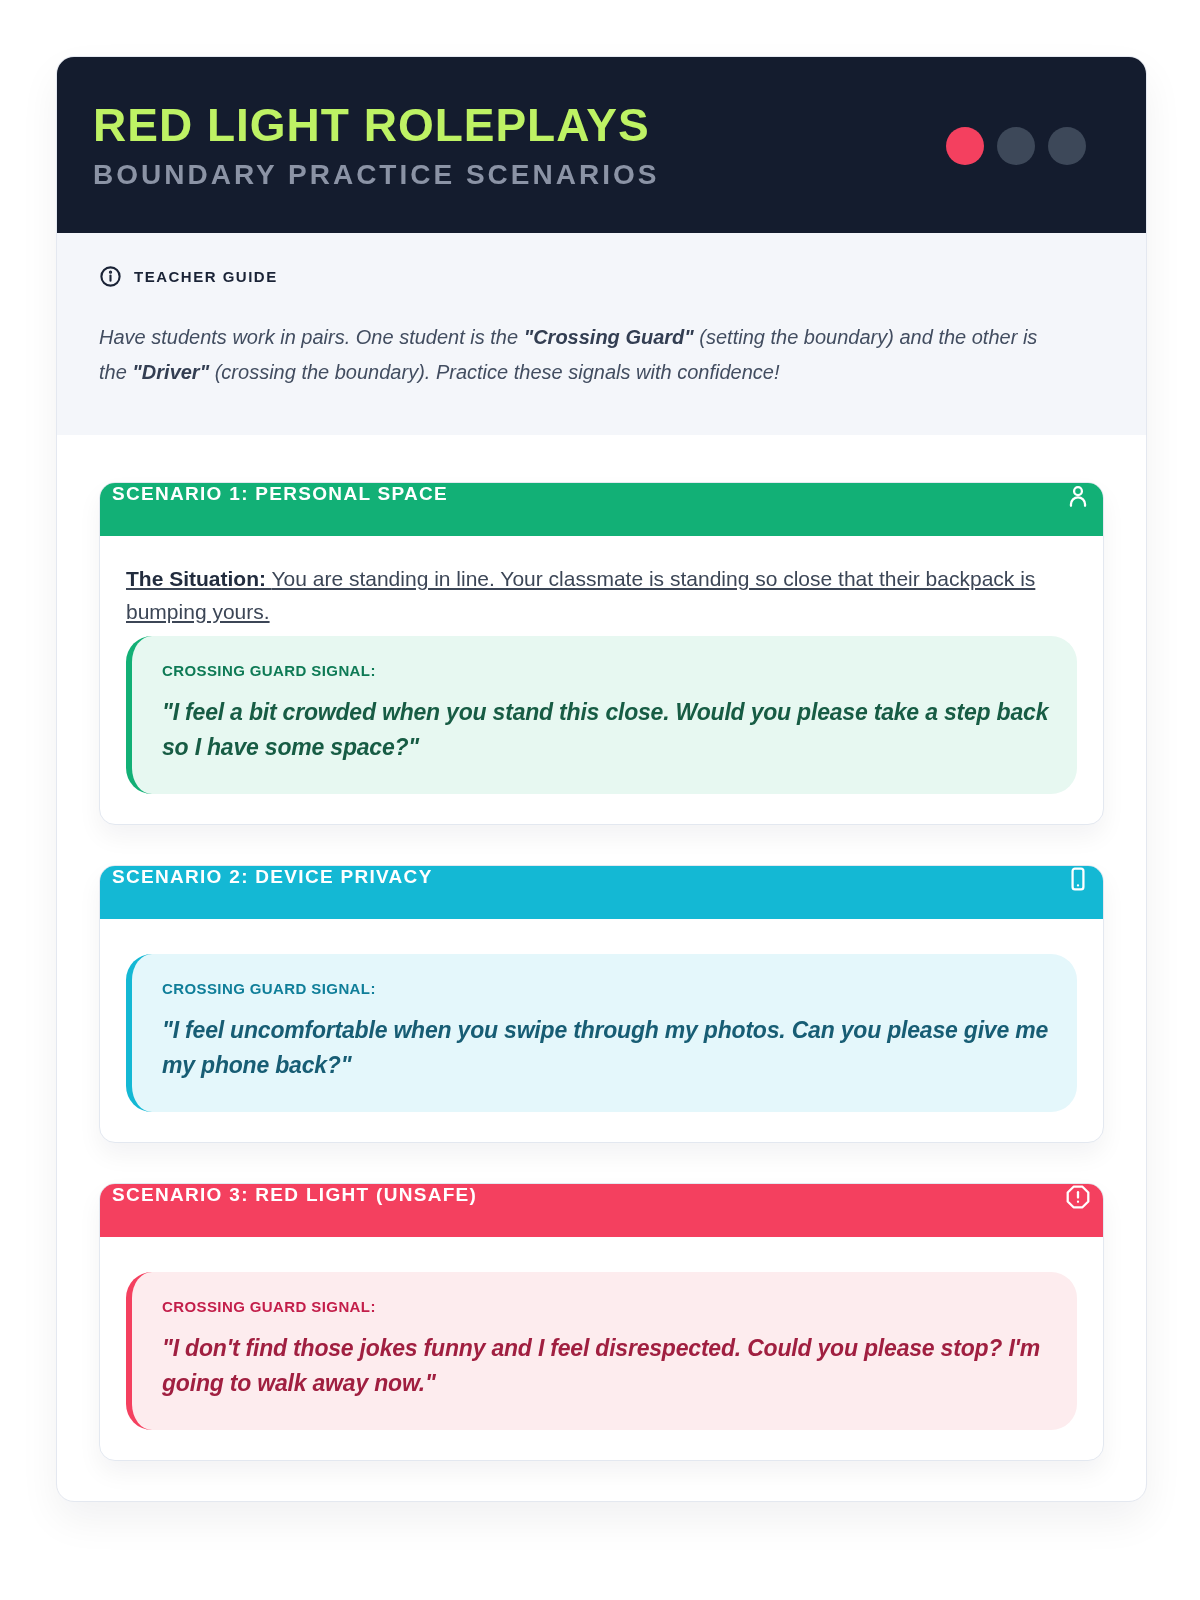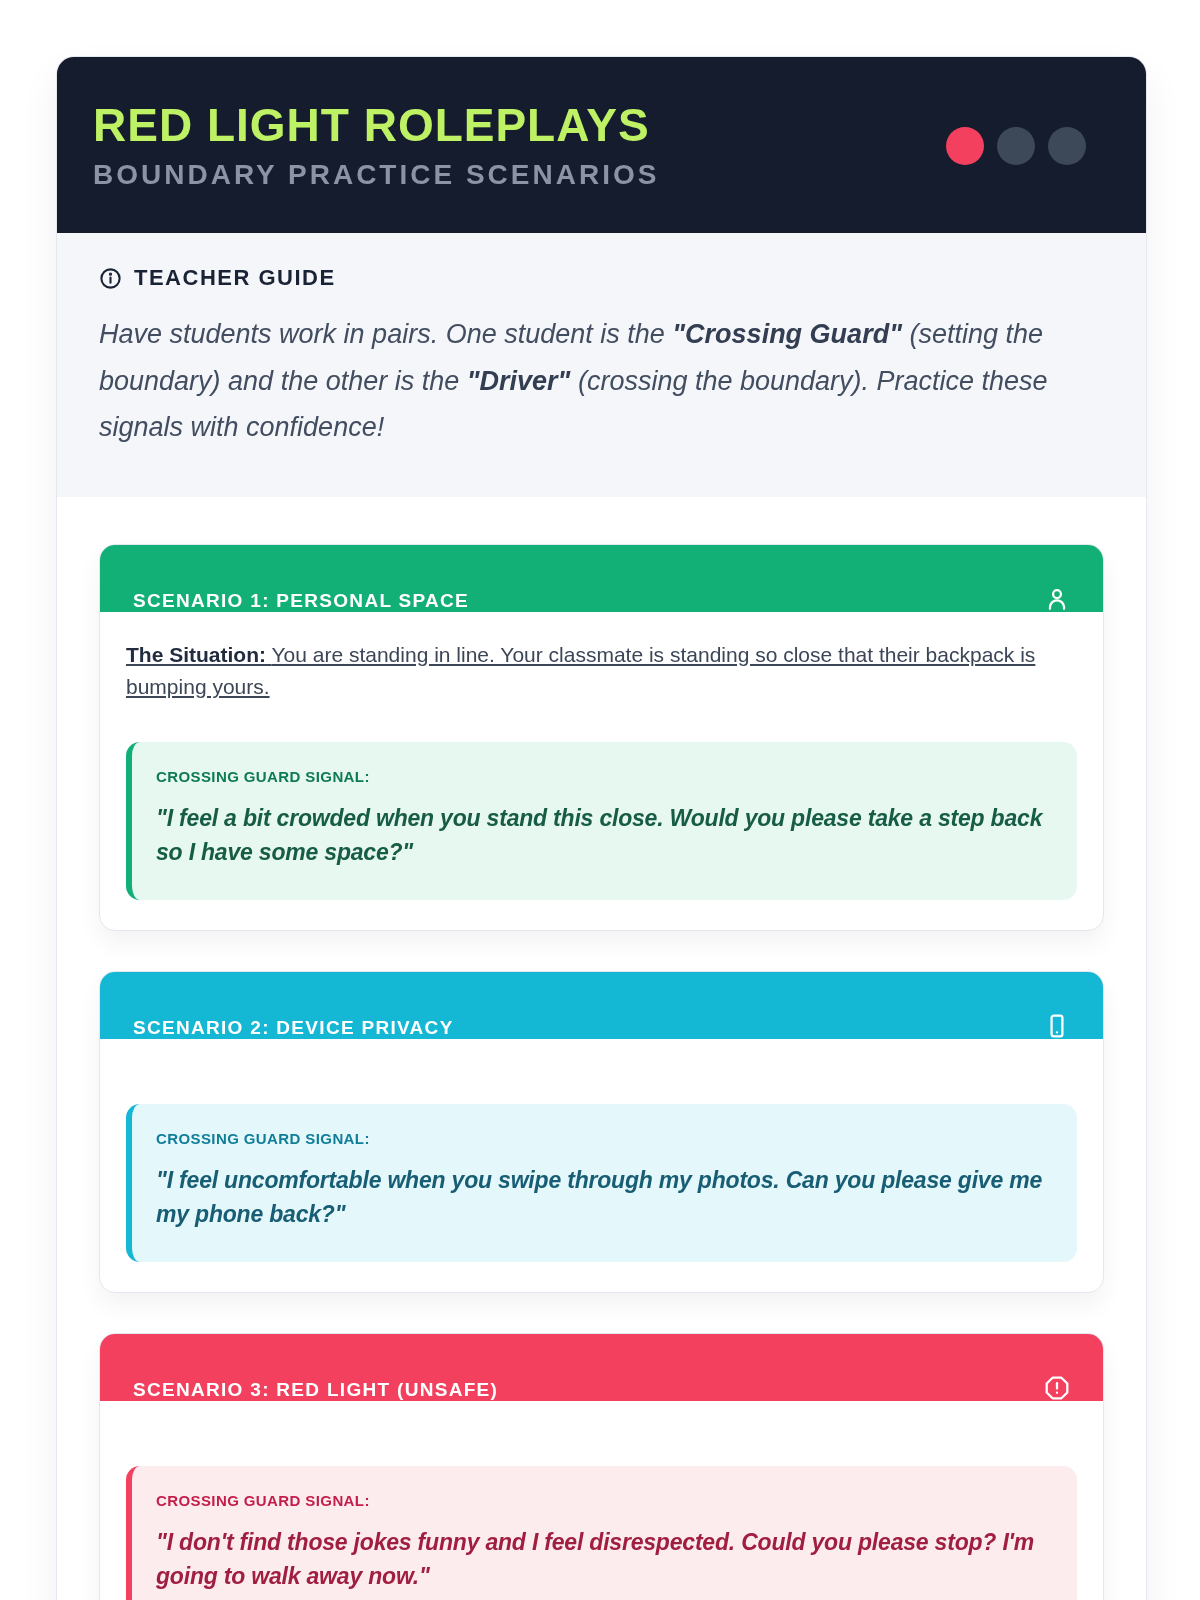--- a/index.html
+++ b/index.html
@@ -46,72 +46,72 @@
   
   .guide {
     background: #f4f6fa;
     padding: 32px 86px 46px 42px;
   }
   .guide-heading {
     display: flex;
     align-items: center;
     gap: 12px;
     color: #1a2336;
-    font-size: 22px;
+    font-size: 15px;
     font-weight: 800;
     letter-spacing: 1.5px;
   }
   .guide-heading svg { display: block; }
   .guide-body {
-    margin-top: 20px;
+    margin-top: 32px;
     font-style: italic;
-    font-size: 27px;
+    font-size: 20px;
     line-height: 1.72;
     color: #424d60;
   }
   .guide-body b { color: #333e52; }
   
   .content { background: #ffffff; padding: 47px 42px 0 42px; }
   .card {
     border: 1px solid #e3e8f0;
     border-radius: 16px;
     box-shadow: 0 12px 24px rgba(15, 23, 42, 0.05);
     overflow: hidden;
     margin-bottom: 40px;
     background: #ffffff;
   }
   .card-header {
     background: var(--accent);
-    height: 67px;
+    height: 53px;
     display: flex;
-    align-items: flex-end;
+    align-items: flex-start;
     justify-content: space-between;
-    padding: 0 33px;
+    padding: 0 12px;
   }
   .card-title {
     color: #ffffff;
     font-size: 19px;
     font-weight: 800;
     letter-spacing: 1.3px;
   }
   .card-header svg { display: block; }
   .card-body { padding: 27px 26px 30px 26px; }
   .situation {
     font-size: 21px;
     line-height: 1.55;
     color: #3c4656;
     text-decoration: underline;
   }
   .situation b { color: #222c3e; }
   .signal {
-    margin-top: 38px;
+    margin-top: 8px;
     background: var(--tint);
     border-left: 6px solid var(--accent);
-    border-radius: 14px;
-    padding: 26px 28px 30px 24px;
+    border-radius: 26px;
+    padding: 26px 28px 30px 30px;
   }
   .signal-label {
     font-size: 15px;
     font-weight: 800;
     letter-spacing: 0.4px;
     color: var(--label);
   }
   .signal-quote {
     margin-top: 16px;
     font-size: 23px;

